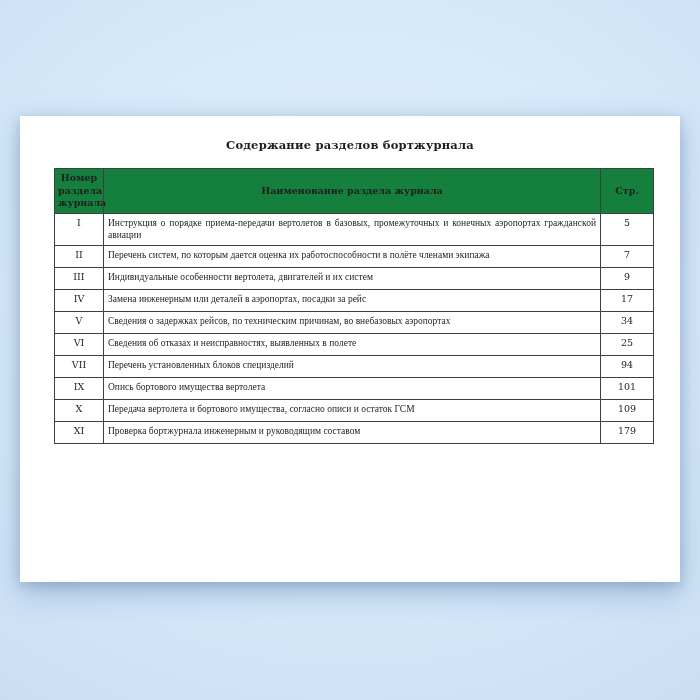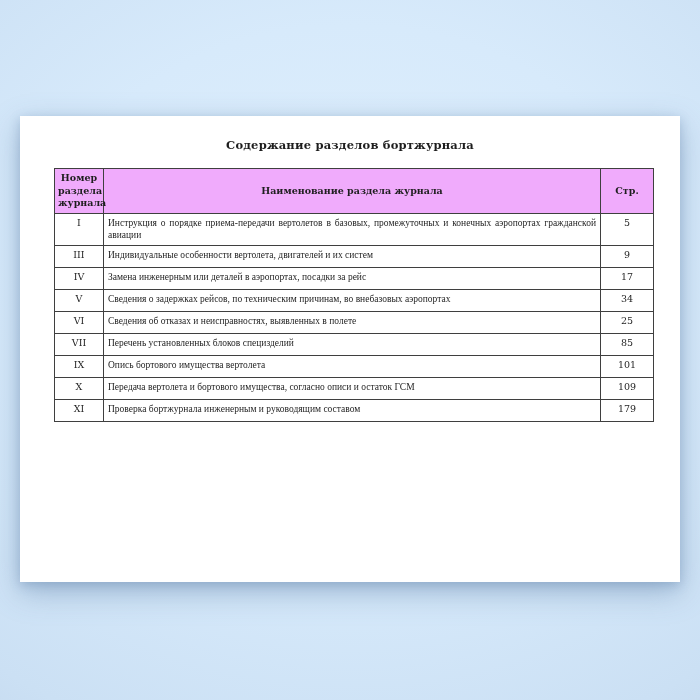--- a/index.html
+++ b/index.html
@@ -51,21 +51,21 @@
     color: #1e1e1e;
   }
   table.contents col.c-num  { width: 49px; }
   table.contents col.c-name { width: 497px; }
   table.contents col.c-pg   { width: 53px; }
   table.contents th,
   table.contents td {
     border: 1px solid #3f3f3f;
   }
   table.contents thead th {
-    background: #f0abfc;
+    background: #15803d;
     height: 40px;
     vertical-align: middle;
     text-align: center;
     font-weight: bold;
     font-size: 9.5px;
     line-height: 1.3;
     padding: 2px 3px;
   }
   table.contents tbody td {
     vertical-align: top;
@@ -107,20 +107,25 @@
           <th>Стр.</th>
         </tr>
       </thead>
       <tbody>
         <tr class="two-line">
           <td class="cell-num">I</td>
           <td class="cell-name">Инструкция о порядке приема-передачи вертолетов в базовых, промежуточных и конечных аэропортах гражданской авиации</td>
           <td class="cell-pg">5</td>
         </tr>
         <tr>
+          <td class="cell-num">II</td>
+          <td class="cell-name">Перечень систем, по которым дается оценка их работоспособности в полёте членами экипажа</td>
+          <td class="cell-pg">7</td>
+        </tr>
+        <tr>
           <td class="cell-num">III</td>
           <td class="cell-name">Индивидуальные особенности вертолета, двигателей и их систем</td>
           <td class="cell-pg">9</td>
         </tr>
         <tr>
           <td class="cell-num">IV</td>
           <td class="cell-name">Замена инженерным или деталей в аэропортах, посадки за рейс</td>
           <td class="cell-pg">17</td>
         </tr>
         <tr>
@@ -129,21 +134,21 @@
           <td class="cell-pg">34</td>
         </tr>
         <tr>
           <td class="cell-num">VI</td>
           <td class="cell-name">Сведения об отказах и неисправностях, выявленных в полете</td>
           <td class="cell-pg">25</td>
         </tr>
         <tr>
           <td class="cell-num">VII</td>
           <td class="cell-name">Перечень установленных блоков специзделий</td>
-          <td class="cell-pg">85</td>
+          <td class="cell-pg">94</td>
         </tr>
         <tr>
           <td class="cell-num">IX</td>
           <td class="cell-name">Опись бортового имущества вертолета</td>
           <td class="cell-pg">101</td>
         </tr>
         <tr>
           <td class="cell-num">X</td>
           <td class="cell-name">Передача вертолета и бортового имущества, согласно описи и остаток ГСМ</td>
           <td class="cell-pg">109</td>

